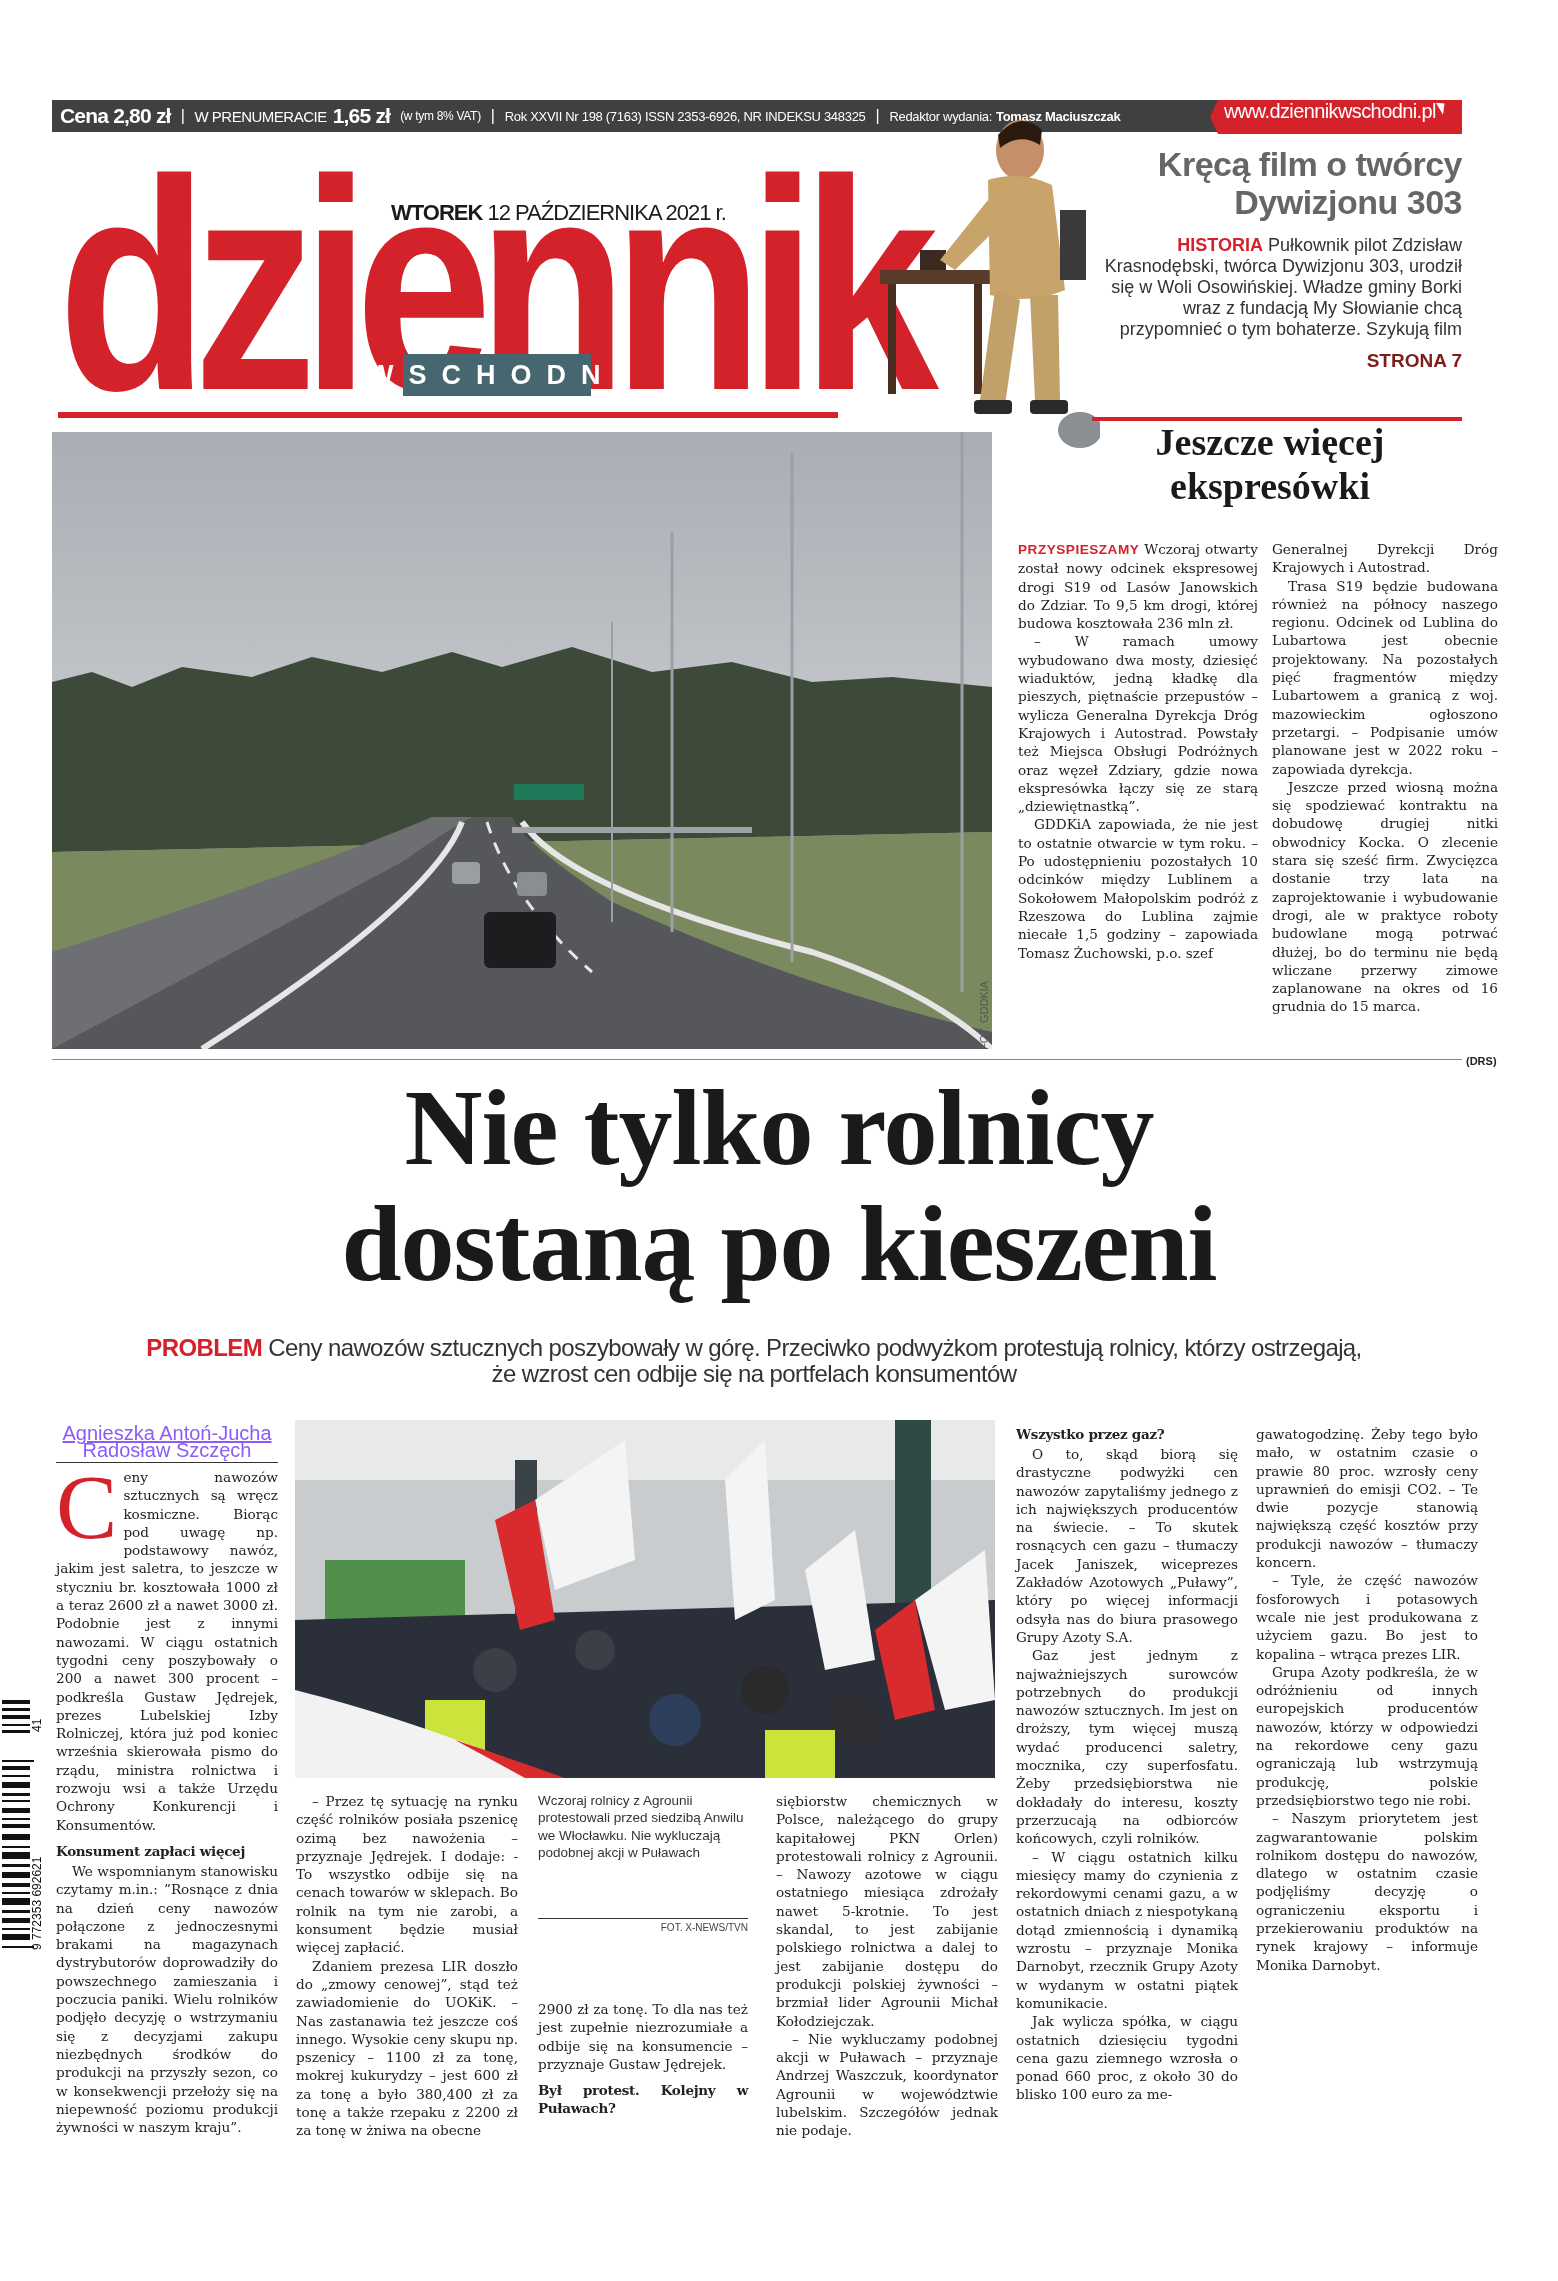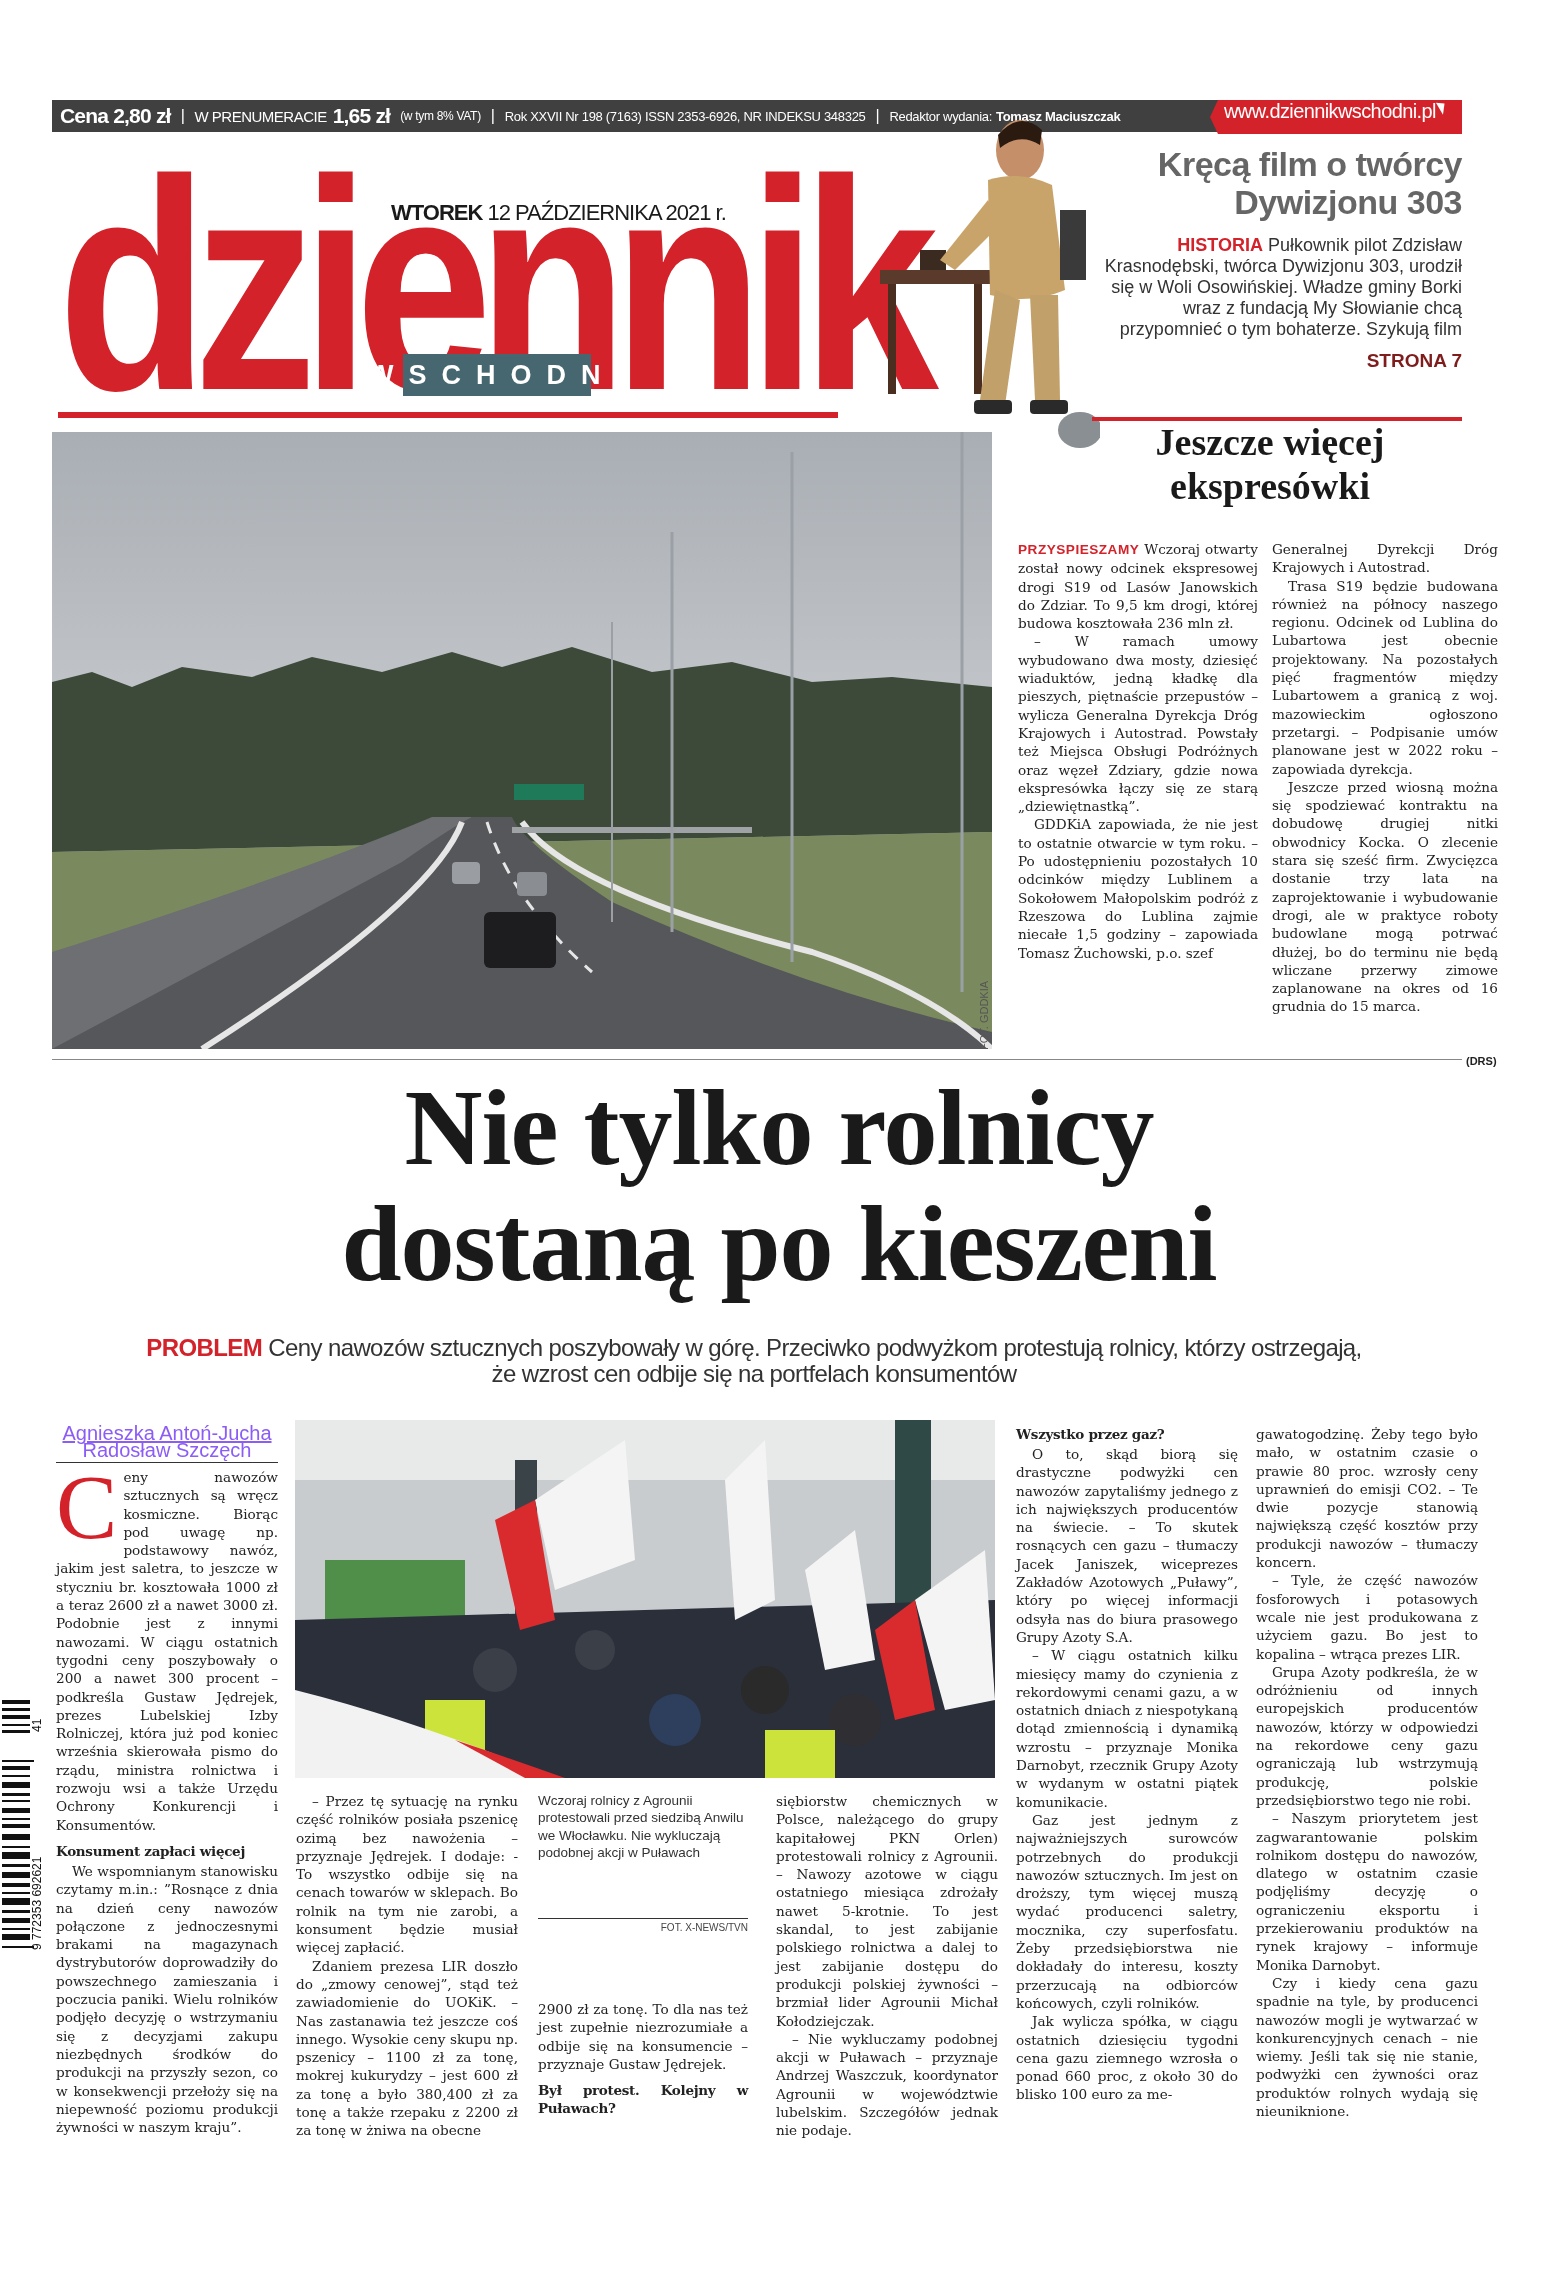--- a/index.html
+++ b/index.html
@@ -256,31 +256,30 @@
 </div>
 
 <div class="abs col main-col4">
   <p class="noind">siębiorstw chemicznych w Polsce, należącego do grupy kapitałowej PKN Orlen) protestowali rolnicy z Agrounii. – Nawozy azotowe w ciągu ostatniego miesiąca zdrożały nawet 5-krotnie. To jest skandal, to jest zabijanie polskiego rolnictwa a dalej to jest zabijanie dostępu do produkcji polskiej żywności – brzmiał lider Agrounii Michał Kołodziejczak.</p>
   <p>– Nie wykluczamy podobnej akcji w Puławach – przyznaje Andrzej Waszczuk, koordynator Agrounii w województwie lubelskim. Szczegółów jednak nie podaje.</p>
 </div>
 
 <div class="abs col main-col5">
   <div class="subhead first">Wszystko przez gaz?</div>
   <p>O to, skąd biorą się drastyczne podwyżki cen nawozów zapytaliśmy jednego z ich największych producentów na świecie. – To skutek rosnących cen gazu – tłumaczy Jacek Janiszek, wiceprezes Zakładów Azotowych „Puławy”, który po więcej informacji odsyła nas do biura prasowego Grupy Azoty S.A.</p>
+  <p>Gaz jest jednym z najważniejszych surowców potrzebnych do produkcji nawozów sztucznych. Im jest on droższy, tym więcej muszą wydać producenci saletry, mocznika, czy superfosfatu. Żeby przedsiębiorstwa nie dokładały do interesu, koszty przerzucają na odbiorców końcowych, czyli rolników.</p>
   <p>– W ciągu ostatnich kilku miesięcy mamy do czynienia z rekordowymi cenami gazu, a w ostatnich dniach z niespotykaną dotąd zmiennością i dynamiką wzrostu – przyznaje Monika Darnobyt, rzecznik Grupy Azoty w wydanym w ostatni piątek komunikacie.</p>
-  <p>Gaz jest jednym z najważniejszych surowców potrzebnych do produkcji nawozów sztucznych. Im jest on droższy, tym więcej muszą wydać producenci saletry, mocznika, czy superfosfatu. Żeby przedsiębiorstwa nie dokładały do interesu, koszty przerzucają na odbiorców końcowych, czyli rolników.</p>
   <p>Jak wylicza spółka, w ciągu ostatnich dziesięciu tygodni cena gazu ziemnego wzrosła o ponad 660 proc, z około 30 do blisko 100 euro za me-</p>
 </div>
 
 <div class="abs col main-col6">
   <p class="noind">gawatogodzinę. Żeby tego było mało, w ostatnim czasie o prawie 80 proc. wzrosły ceny uprawnień do emisji CO2. – Te dwie pozycje stanowią największą część kosztów przy produkcji nawozów – tłumaczy koncern.</p>
   <p>– Tyle, że część nawozów fosforowych i potasowych wcale nie jest produkowana z użyciem gazu. Bo jest to kopalina – wtrąca prezes LIR.</p>
   <p>Grupa Azoty podkreśla, że w odróżnieniu od innych europejskich producentów nawozów, którzy w odpowiedzi na rekordowe ceny gazu ograniczają lub wstrzymują produkcję, polskie przedsiębiorstwo tego nie robi.</p>
   <p>– Naszym priorytetem jest zagwarantowanie polskim rolnikom dostępu do nawozów, dlatego w ostatnim czasie podjęliśmy decyzję o ograniczeniu eksportu i przekierowaniu produktów na rynek krajowy – informuje Monika Darnobyt.</p>
-  <p>Czy i kiedy cena gazu spadnie na tyle, by producenci nawozów mogli je wytwarzać w konkurencyjnych cenach – nie wiemy. Jeśli tak się nie stanie, podwyżki cen żywności oraz produktów rolnych wydają się nieuniknione.</p>
 </div>
 
 <svg class="abs barcode" viewBox="0 0 40 370">
   <g fill="#111">
     <rect x="0" y="0" width="28" height="4"></rect>
       <rect x="0" y="8" width="28" height="3"></rect>
       <rect x="0" y="15" width="28" height="4"></rect>
     <rect x="0" y="24" width="28" height="2"></rect>
       <rect x="0" y="30" width="28" height="3"></rect>
     <rect x="0" y="60" width="32" height="2"></rect>

